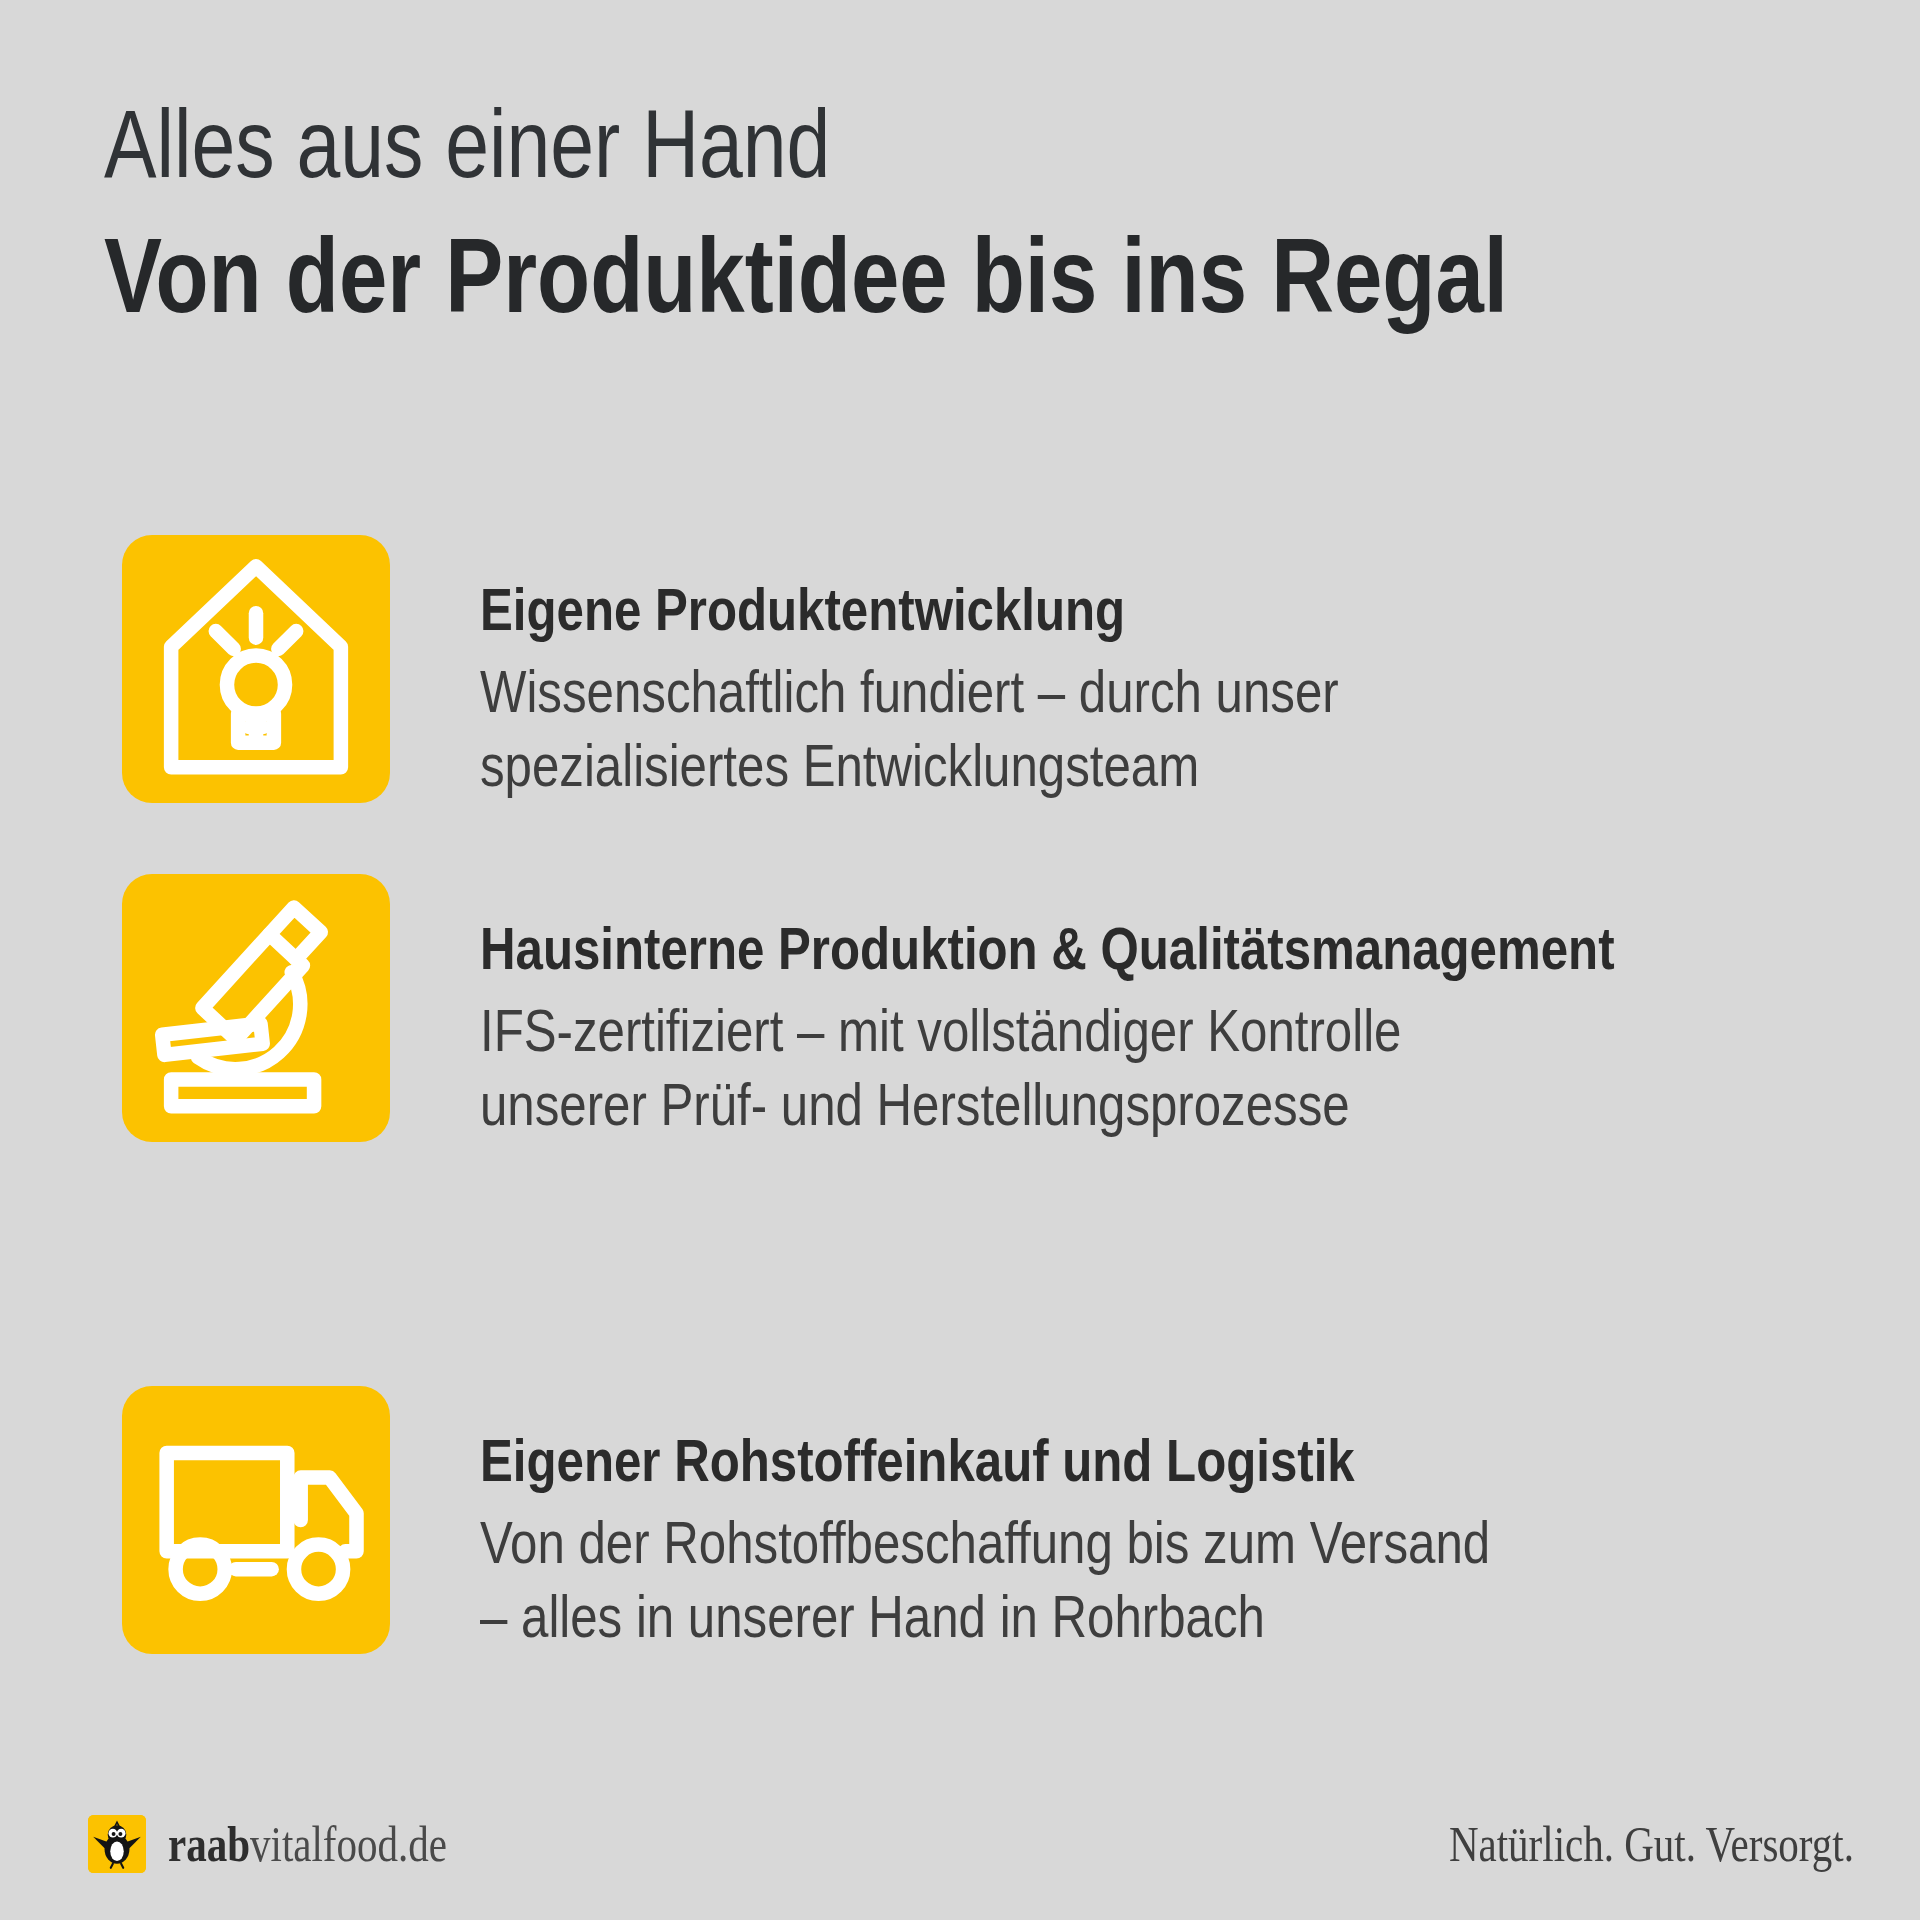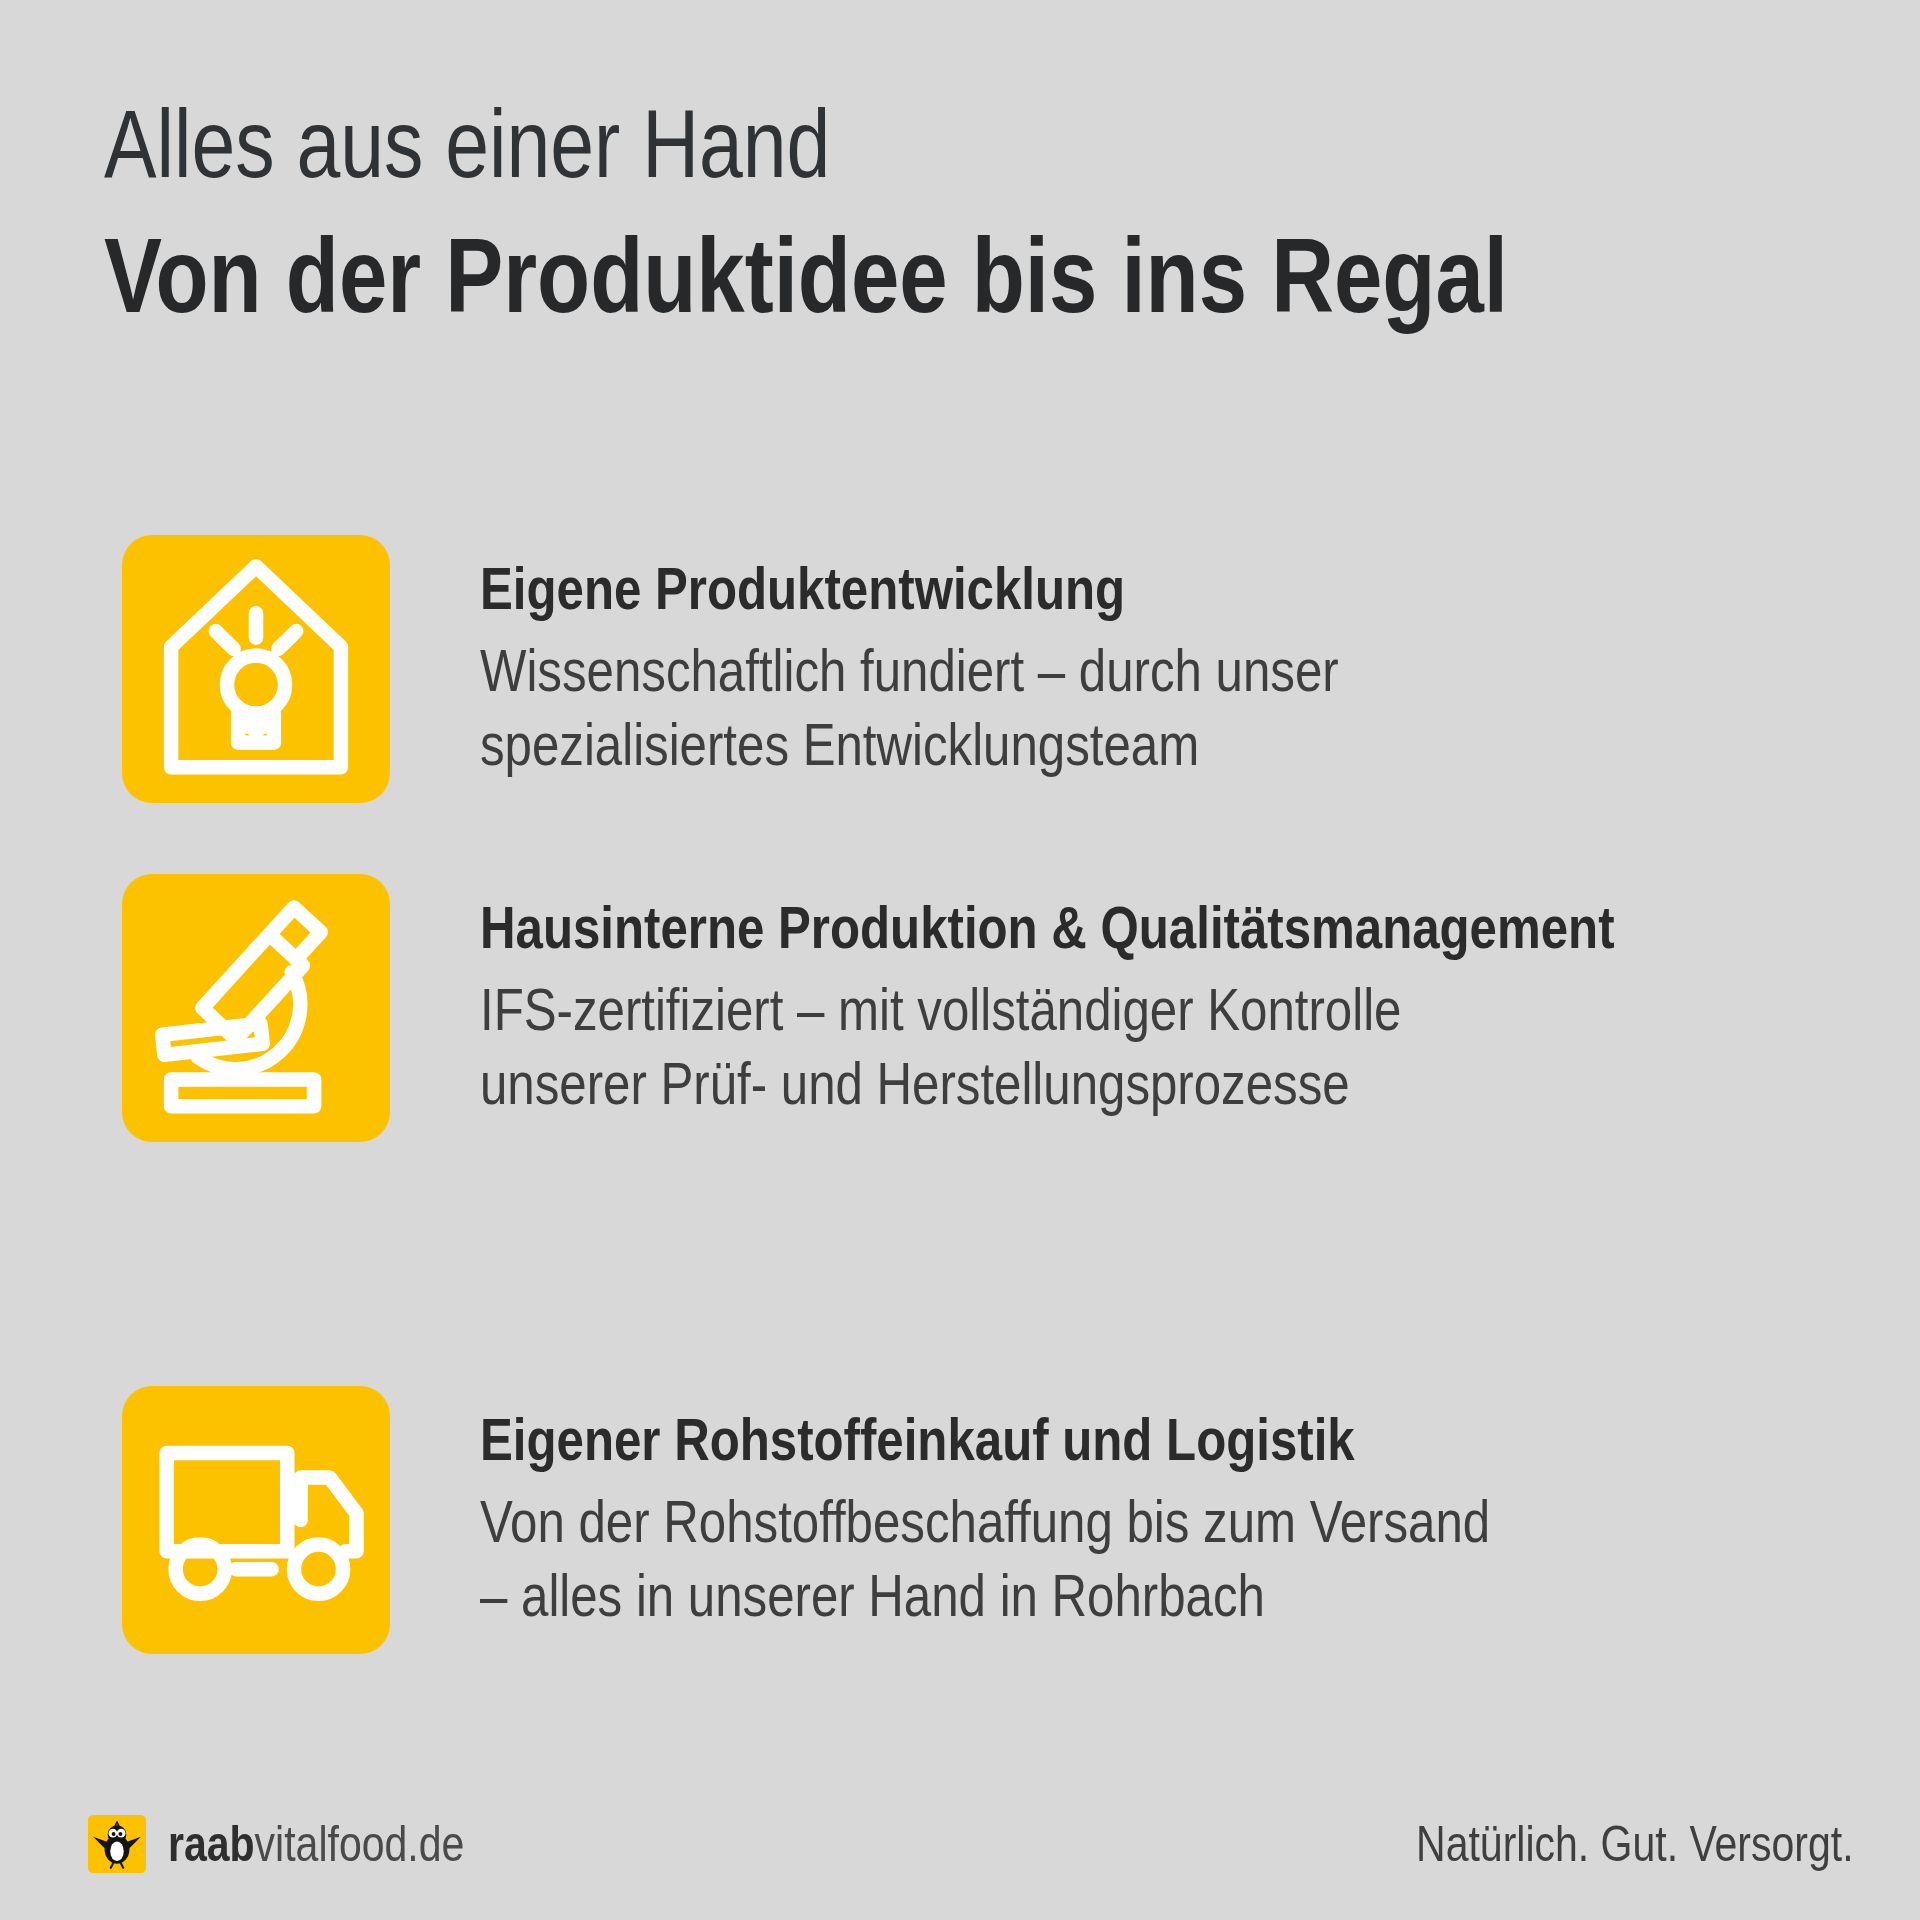--- a/index.html
+++ b/index.html
@@ -12,33 +12,33 @@
   .cx{transform:scaleX(.82);transform-origin:left top;}
   .cx-mid{transform:scaleX(.82);transform-origin:left center;}
   .cx-r{transform:scaleX(.82);transform-origin:right center;}
 
   
   .title{position:absolute;left:104px;top:92px;white-space:nowrap;}
   .t1{font-size:96px;line-height:1.08;font-weight:400;color:#303336;letter-spacing:0;}
   .t2{font-size:106px;line-height:1.08;font-weight:700;color:#26282a;margin-top:22px;}
 
   
-  .feature{position:absolute;left:122px;display:flex;align-items:center;}
+  .feature{position:absolute;left:122px;display:flex;align-items:flex-end;}
   .icon-tile{
     width:268px;height:268px;border-radius:30px;background:#fcc200;
     flex:0 0 auto;display:flex;align-items:center;justify-content:center;
   }
   .icon-tile svg{width:100%;height:100%;display:block;}
   .ftext{margin-left:90px;white-space:nowrap;}
   .ftext h2{margin:0 0 12px 0;font-size:60px;line-height:1.1;font-weight:700;color:#2b2b2b;}
   .ftext p{margin:0;font-size:60px;line-height:74px;font-weight:400;color:#3e3e3e;}
 
   
   .footer{position:absolute;left:88px;right:66px;top:1812px;height:64px;
-    display:flex;align-items:center;justify-content:space-between;}
+    display:flex;align-items:center;justify-content:space-between;font-family:Liberation Serif, serif;}
   .brand{display:flex;align-items:center;}
   .logo-tile{width:58px;height:58px;border-radius:6px;background:#fcc200;
     display:flex;align-items:center;justify-content:center;flex:0 0 auto;}
   .logo-tile svg{width:58px;height:58px;display:block;}
   .brand-text{margin-left:22px;font-size:50px;white-space:nowrap;}
   .brand-text .b{font-weight:700;color:#2e2e2e;}
   .brand-text .r{font-weight:400;color:#4a4a4a;}
   .tagline{font-size:50px;font-weight:400;color:#3f3f3f;white-space:nowrap;}
 </style>
 </head>

